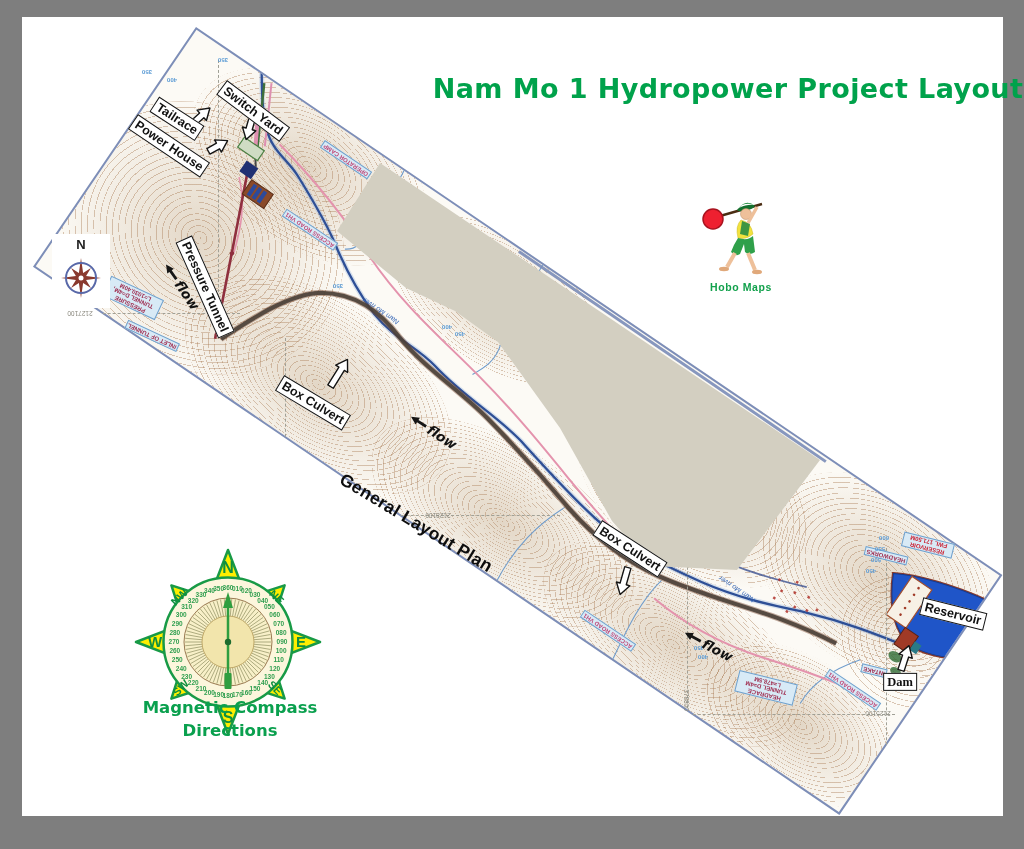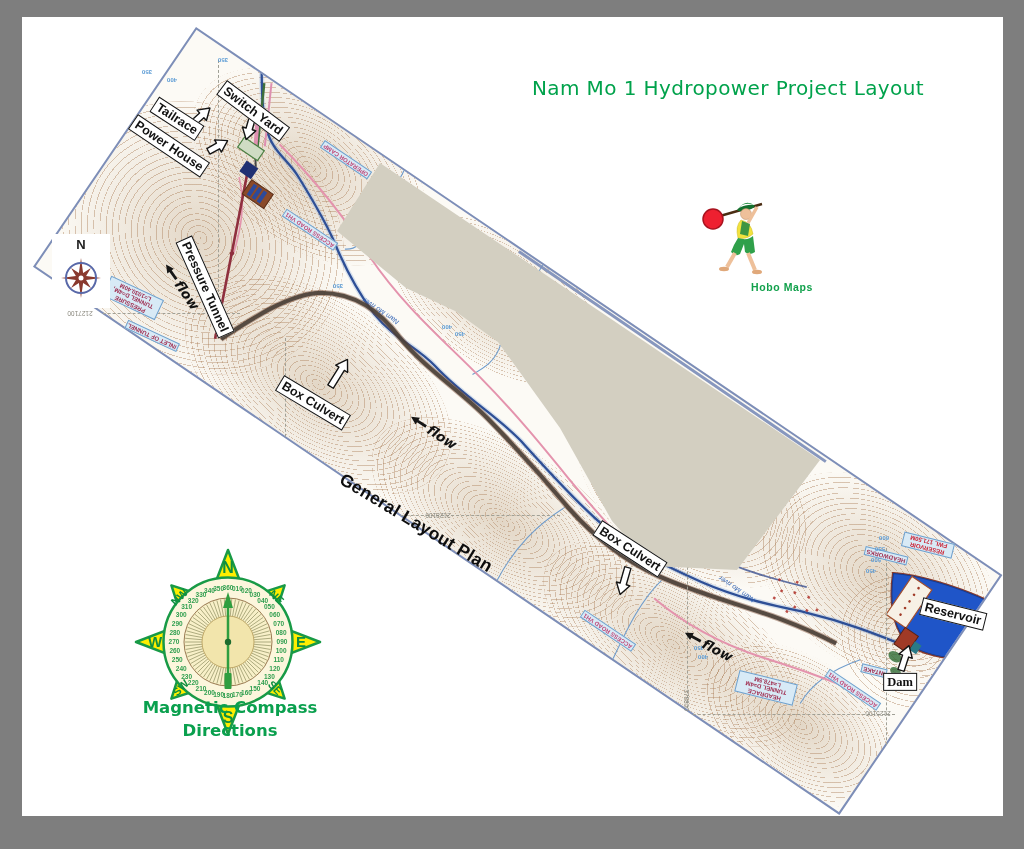--- a/index.html
+++ b/index.html
@@ -44,23 +44,23 @@
   #callout-layer{z-index:9;}
   .callout{position:absolute;background:#ffffff;border:1.6px solid #151515;color:#111;
            font-weight:bold;font-size:12.5px;padding:0 3px;line-height:1.3;white-space:nowrap;}
   .flow{position:absolute;display:flex;align-items:center;gap:2px;color:#111;
         font-family:"DejaVu Sans",sans-serif;font-style:italic;font-weight:bold;font-size:13.5px;white-space:nowrap;}
   #plan-label{position:absolute;left:416px;top:523px;transform:translate(-50%,-50%) rotate(31deg);
               font-weight:bold;font-size:17.5px;color:#0d0d0d;letter-spacing:.3px;white-space:nowrap;z-index:9;}
 
   #deco{position:absolute;left:0;top:0;width:1024px;height:849px;z-index:10;pointer-events:none;}
   .title-line{position:absolute;transform:translate(-50%,-50%);color:#00a24b;
-              font-family:"DejaVu Sans",sans-serif;font-weight:normal;font-size:20px;letter-spacing:.4px;white-space:nowrap;}
+              font-family:"DejaVu Sans",sans-serif;font-weight:bold;font-size:27px;letter-spacing:.4px;white-space:nowrap;}
   #logo-label{position:absolute;left:741px;top:287px;transform:translate(-50%,-50%);
-              color:#12a14c;font-weight:bold;font-size:10.5px;letter-spacing:.6px;margin-left:41px;}
+              color:#12a14c;font-weight:bold;font-size:10.5px;letter-spacing:.6px;}
   #compass-wrap{position:absolute;left:133px;top:547px;width:190px;height:190px;}
   .compass-caption{position:absolute;transform:translate(-50%,-50%);color:#0aa04e;
                    font-family:"DejaVu Sans",sans-serif;font-weight:bold;font-size:16.5px;white-space:nowrap;}
 </style>
 </head>
 <body>
 
 <div id="canvas">
   <div id="page"></div>
 

